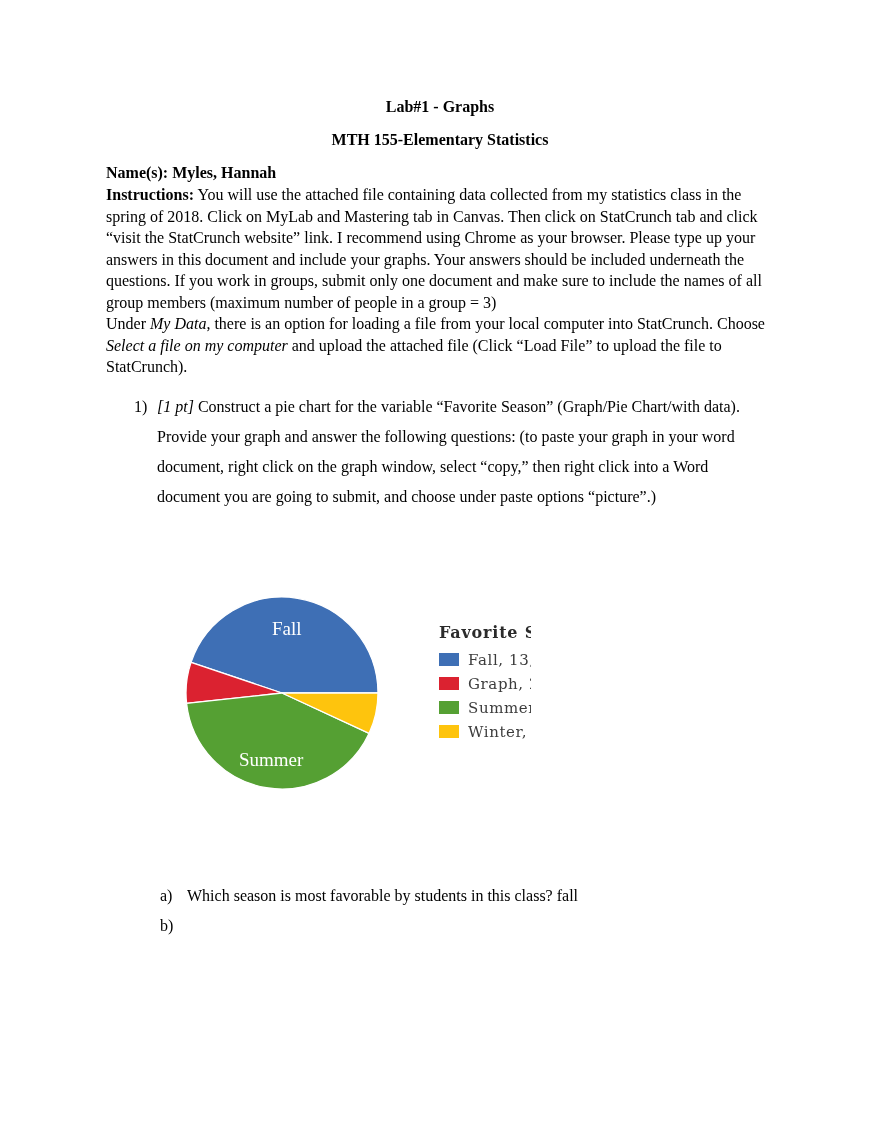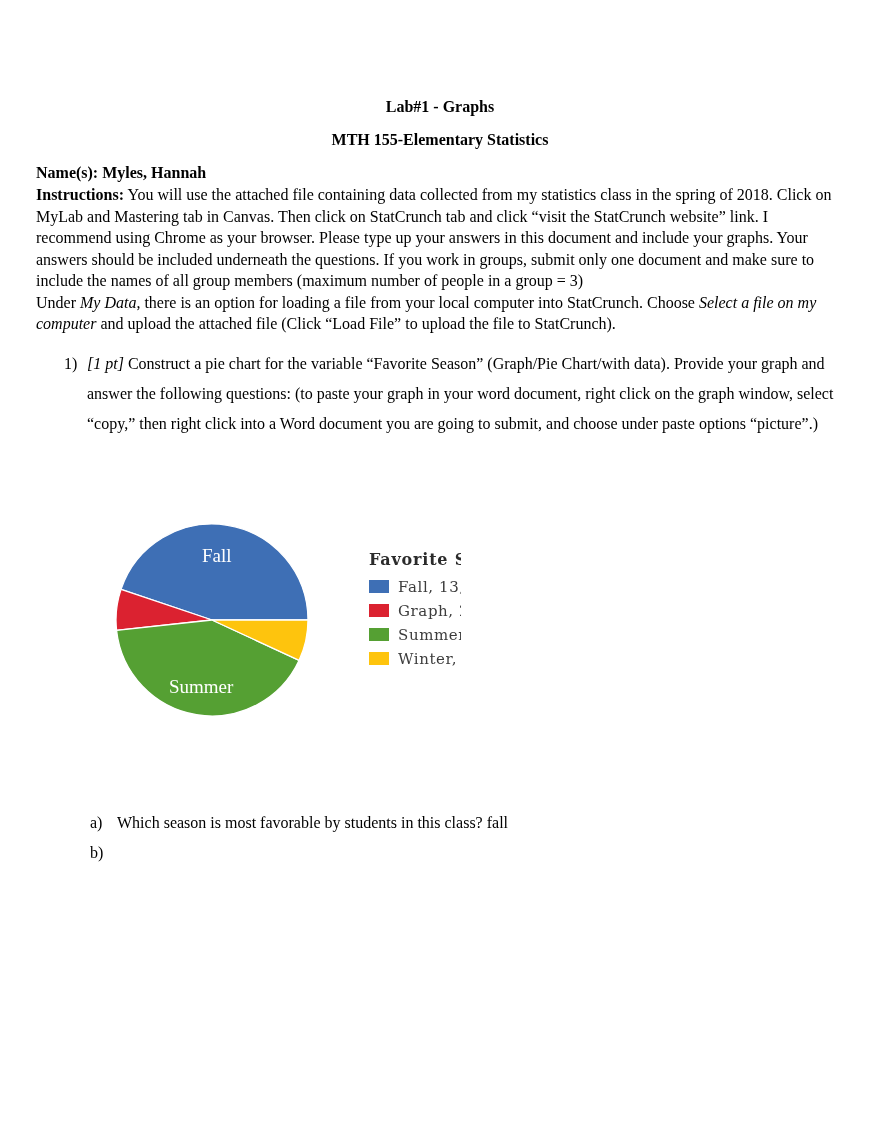--- a/index.html
+++ b/index.html
@@ -2,21 +2,21 @@
 <html><head>
 <meta charset="utf-8">
 <style>
   html, body { margin: 0; padding: 0; background: #ffffff; }
   body {
     width: 880px; height: 1139px;
     font-family: "Liberation Serif", "DejaVu Serif", serif;
     font-size: 16px; color: #000000;
     overflow: hidden;
   }
-  .page { padding: 0 36px; }
+  .page { padding: 0 106px; }
   .center { text-align: center; font-weight: bold; }
   .title    { margin-top: 96px; line-height: 22px; }
   .subtitle { margin-top: 11px; line-height: 22px; }
   .names    { margin-top: 11px; line-height: 22px; font-weight: bold; }
   p.para { margin: 0; line-height: 21.5px; }
   .goal         { margin-top: 44px; }
   .instructions { margin-top: 12px; }
   .mydata       { margin-top: 12px; }
   b.lbl { font-weight: bold; }
   i.it  { font-style: italic; }

